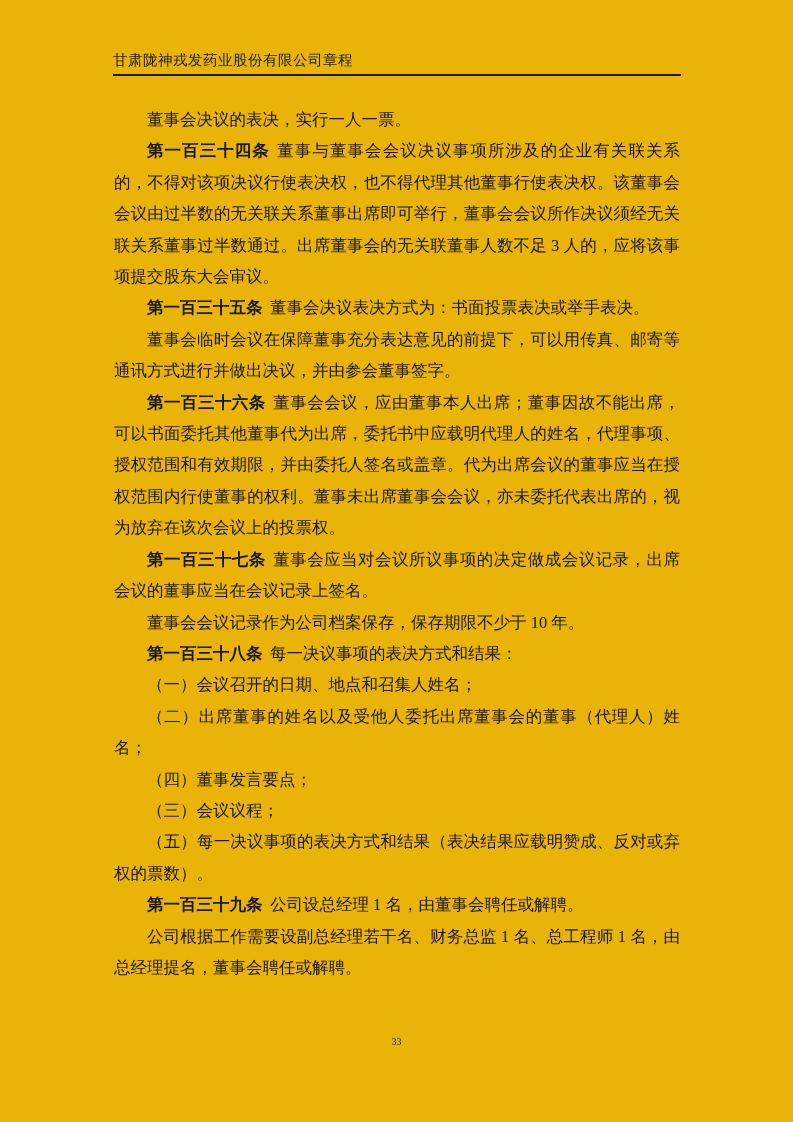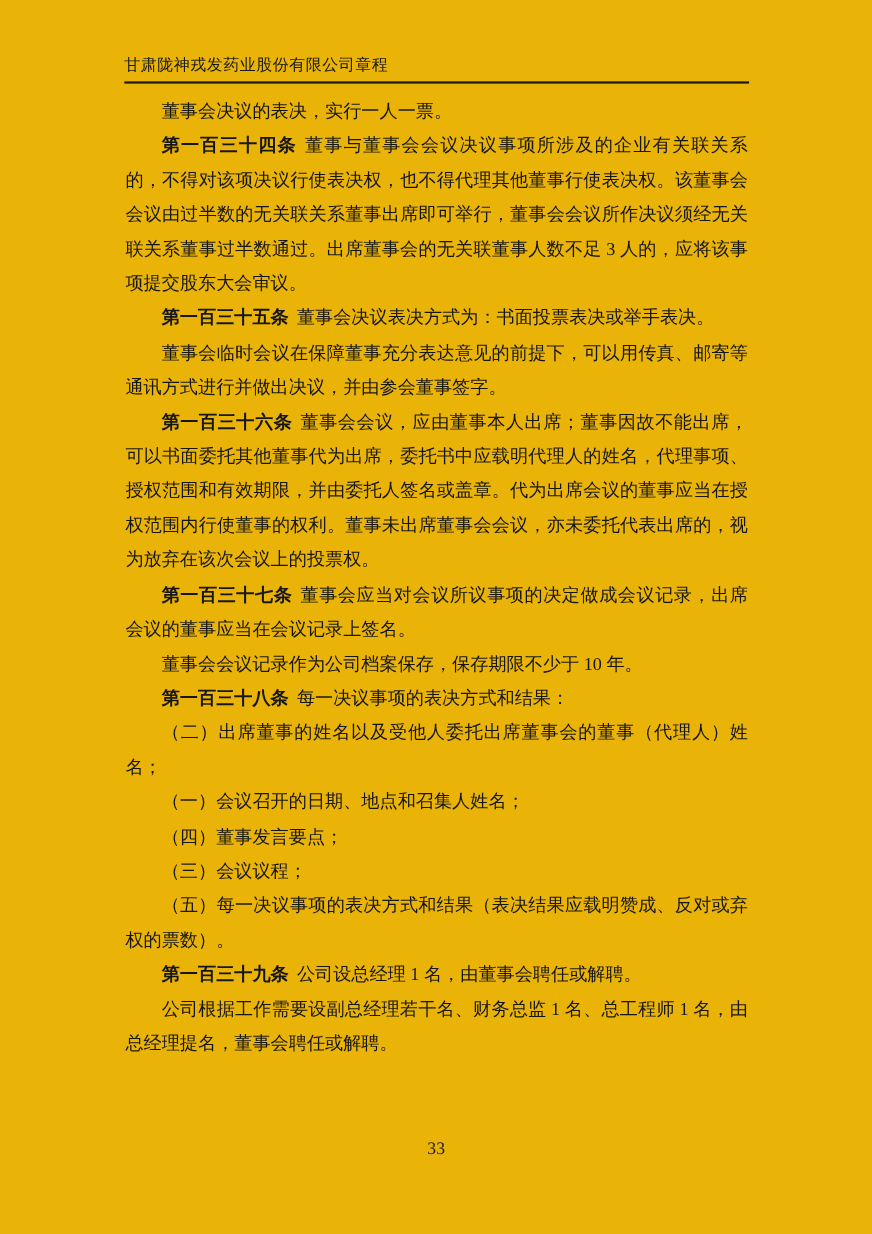--- a/index.html
+++ b/index.html
@@ -24,21 +24,21 @@
     font-size: 14.5px;
     line-height: 18px;
     color: #1a1a1a;
     border-bottom: 2px solid #1a1a1a;
     padding-bottom: 5px;
     letter-spacing: 0.5px;
   }
   .content {
     position: absolute;
     left: 114px;
-    top: 85px;
+    top: 104px;
     width: 566px;
     font-size: 16.5px;
     line-height: 31.4px;
     text-align: justify;
     color: #161616;
   }
   .content p {
     margin: 0;
     text-indent: 2em;
   }
@@ -57,21 +57,21 @@
   }
   .chapter .chapter-number {
     margin-right: 0.9em;
   }
   .page-number {
     position: absolute;
     left: 0;
     top: 1036px;
     width: 100%;
     text-align: center;
-    font-size: 16px;
+    font-size: 10px;
     color: #1a1a1a;
   }
 </style>
 </head>
 <body>
 
 <div class="page">
 
   <div class="header">
     <span>甘肃陇神戎发药业股份有限公司章程</span>
@@ -88,23 +88,23 @@
     <p><span>董事会临时会议在保障董事充分表达意见的前提下，可以用传真、邮寄等通讯方式进行并做出决议，并由参会董事签字。</span></p>
 
     <p><span class="lead">第一百三十六条</span><span>董事会会议，应由董事本人出席；董事因故不能出席，可以书面委托其他董事代为出席，委托书中应载明代理人的姓名，代理事项、授权范围和有效期限，并由委托人签名或盖章。代为出席会议的董事应当在授权范围内行使董事的权利。董事未出席董事会会议，亦未委托代表出席的，视为放弃在该次会议上的投票权。</span></p>
 
     <p><span class="lead">第一百三十七条</span><span>董事会应当对会议所议事项的决定做成会议记录，出席会议的董事应当在会议记录上签名。</span></p>
 
     <p><span>董事会会议记录作为公司档案保存，保存期限不少于 10 年。</span></p>
 
     <p><span class="lead">第一百三十八条</span><span>每一决议事项的表决方式和结果：</span></p>
 
+    <p><span>（一）会议召开的日期、地点和召集人姓名；</span></p>
+
     <p><span>（二）出席董事的姓名以及受他人委托出席董事会的董事（代理人）姓名；</span></p>
-
-    <p><span>（一）会议召开的日期、地点和召集人姓名；</span></p>
 
     <p><span>（四）董事发言要点；</span></p>
 
     <p><span>（三）会议议程；</span></p>
 
     <p><span>（五）每一决议事项的表决方式和结果（表决结果应载明赞成、反对或弃权的票数）。</span></p>
 
 
     <p><span class="lead">第一百三十九条</span><span>公司设总经理 1 名，由董事会聘任或解聘。</span></p>
 

